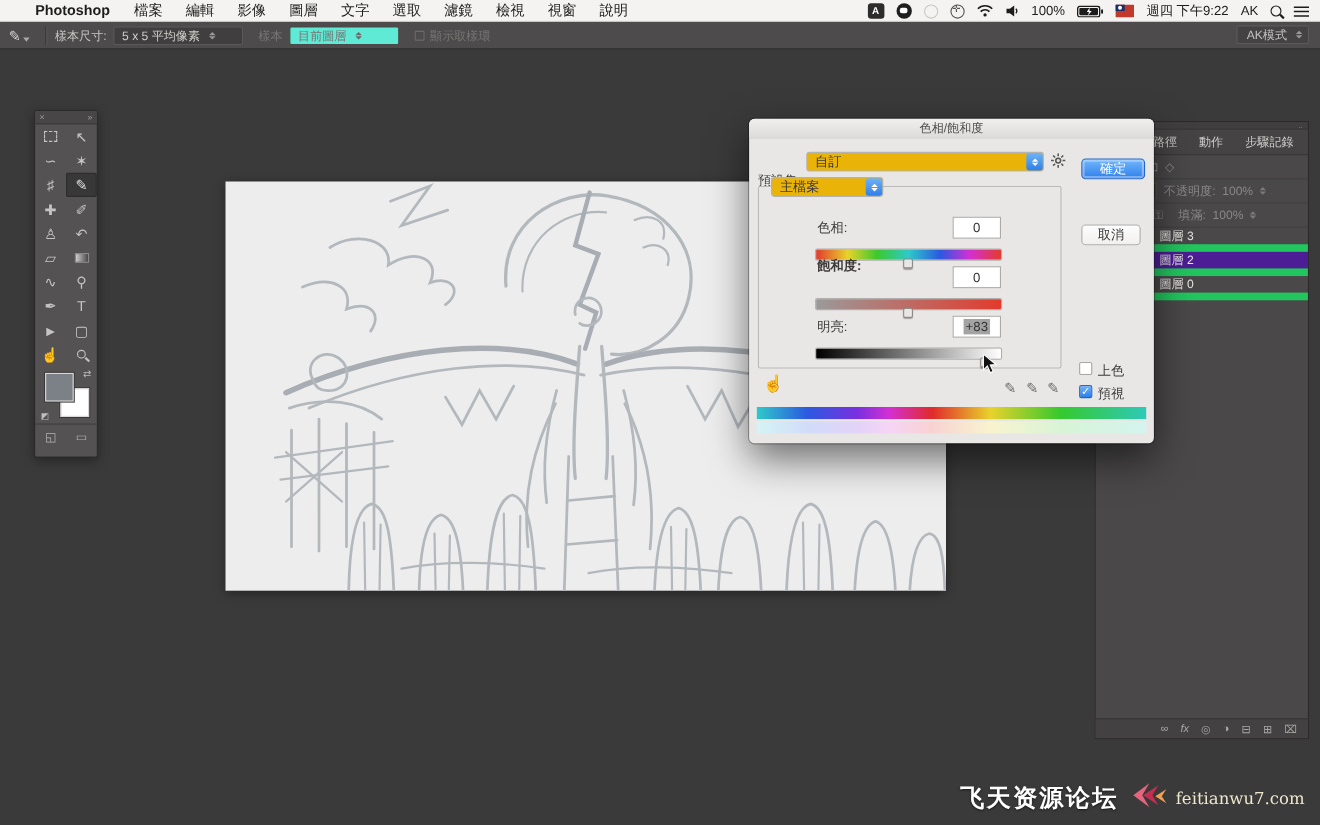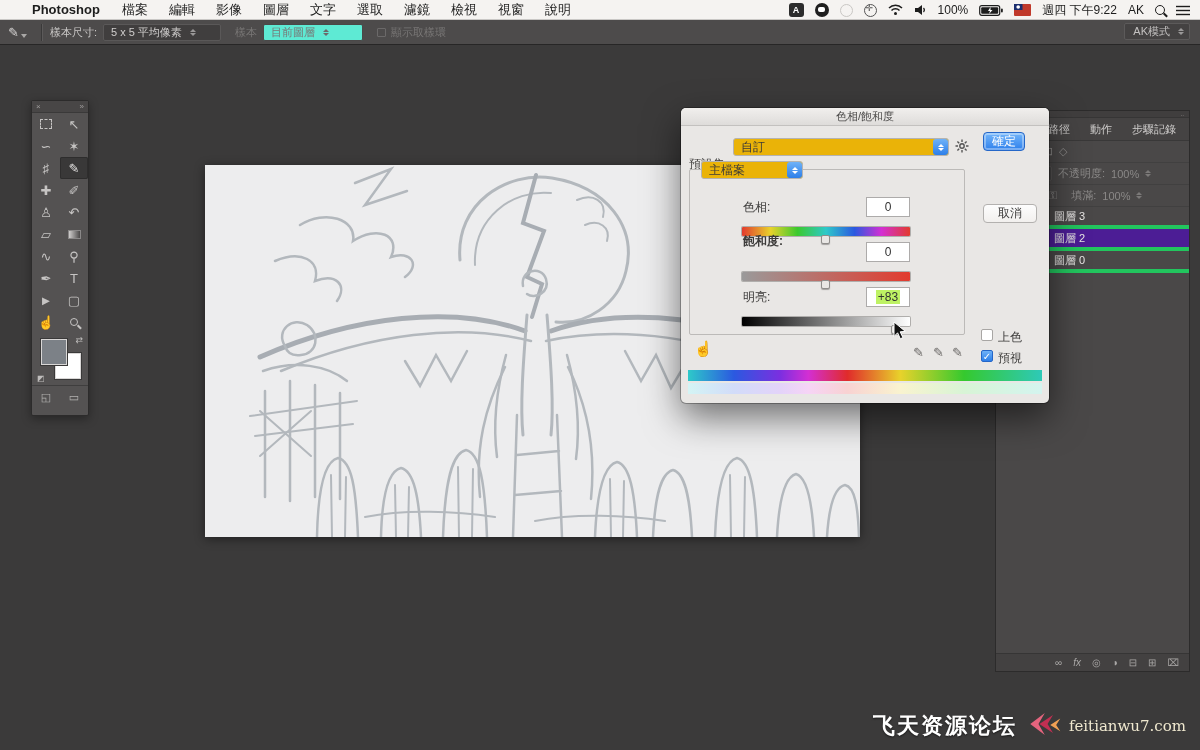--- a/index.html
+++ b/index.html
@@ -88,21 +88,21 @@
     border-bottom:1px solid #393838; }
   .lp-tab { padding:0 10px; height:23px; display:flex; align-items:center; color:#cfcdcc; }
   .lp-tab.active { background:#4a4848; color:#e6e4e3; }
   .lp-row { height:22px; display:flex; align-items:center; border-bottom:1px solid #414040;
     padding:0 6px; gap:6px; }
   .lp-ico { color:#8d8b8a; font-size:11px; }
   .lp-dropbox { width:50px; height:15px; background:#444242; border:1px solid #555353; border-radius:2px; }
   .lp-val { color:#8a8887; }
   .lp-grip { display:flex; flex-direction:column; gap:1px; }
   .layer-row { height:22px; display:flex; align-items:center; gap:7px;
-    border-bottom:4px solid #22c55e; color:#e8e6e5; font-size:11px; }
+    border-bottom:7px solid #22c55e; color:#e8e6e5; font-size:11px; }
   .layer-row .eye { width:18px; text-align:center; color:#b8b6b5; font-size:9px; }
   .layer-row .thumb { width:26px; height:16px; background:#e8e8e8; border:1px solid #6a6868; }
   .layer-row.sel { background:#4c1d95; }
   .lp-bottombar { position:absolute; left:0; bottom:0; width:100%; height:18px;
     background:#434141; border-top:1px solid #363535; display:flex; align-items:center;
     justify-content:flex-end; gap:11px; padding:0 10px; color:#a9a7a6; font-size:10px; }
 
   
   .dialog { position:absolute; left:681px; top:108px; width:368px; height:295px;
     background:#e9e7e5; border-radius:5px; z-index:30;
@@ -110,21 +110,21 @@
   .dlg-title { height:18px; background:linear-gradient(#f1efed,#dedcda); border-bottom:1px solid #c3c1bf;
     border-radius:5px 5px 0 0; display:flex; align-items:center; justify-content:center;
     font-size:11px; color:#4c4b4a; }
   .dlg-drop { background:#eab308; border:1px solid #b5b3b1; border-radius:3px; height:18px;
     display:flex; align-items:center; justify-content:space-between; padding-left:7px; }
   .bstep { width:15px; height:16px; border-radius:3px; margin:0;
     background:linear-gradient(#6fb2f8,#2d7fe9); display:flex; flex-direction:column;
     align-items:center; justify-content:center; gap:1px; }
   .bstep .w-u { width:0; height:0; border-left:3px solid transparent; border-right:3px solid transparent; border-bottom:3px solid #fff; }
   .bstep .w-d { width:0; height:0; border-left:3px solid transparent; border-right:3px solid transparent; border-top:3px solid #fff; }
-  .btn-ok { position:absolute; left:302px; top:24px; width:42px; height:19px;
+  .btn-ok { position:absolute; left:302px; top:36px; width:58px; height:19px;
     background:linear-gradient(#74b6fa,#2e80ec); border:1px solid #2567c8; border-radius:4px;
     color:#fff; display:flex; align-items:center; justify-content:center; font-size:12px;
     box-shadow:inset 0 0 0 2px rgba(255,255,255,.35);font-family:Liberation Serif, serif; }
   .btn-cancel { position:absolute; left:302px; top:56px; width:54px; height:19px;
     background:linear-gradient(#fdfdfd,#f2f0ee); border:1px solid #b3b1af; border-radius:4px;
     color:#3b3a39; display:flex; align-items:center; justify-content:center; font-size:12px;margin-top:40px; }
   .groupbox { position:absolute; left:8px; top:61px; width:276px; height:166px;
     border:1px solid #bcbab8; border-radius:2px; }
   .fieldbox { position:absolute; width:44px; height:20px; background:#fff; border:1px solid #adabaa;
     display:flex; align-items:center; justify-content:center; font-size:12px; color:#333; }
@@ -492,21 +492,21 @@
   <span class="abs" style="left:62px; top:125px;font-weight:bold;">飽和度:</span>
   <div class="fieldbox" style="left:185px; top:134px;">
       <span>0</span>
     </div>
   <div class="slider sat-track" style="left:61px; top:164px; width:168px;">
     <span class="handle" style="left:79px;"></span>
   </div>
 
   <span class="abs" style="left:62px; top:181px;">明亮:</span>
   <div class="fieldbox" style="left:185px; top:179px;">
-    <span style="background:#bef264; padding:0 2px;">+83</span>
+    <span style="background:#a3a3a3; padding:0 2px;">+83</span>
   </div>
   <div class="slider light-track" style="left:61px; top:209px; width:168px;">
     <span class="handle" style="left:149px;"></span>
   </div>
 
   <span class="abs" style="left:13px; top:232px; font-size:15px; color:#565554;">☝</span>
   <span class="dropper abs" style="left:232px; top:237px;">✎</span>
   <span class="dropper abs" style="left:252px; top:237px;">✎</span>
   <span class="dropper abs" style="left:271px; top:237px;">✎</span>
 

